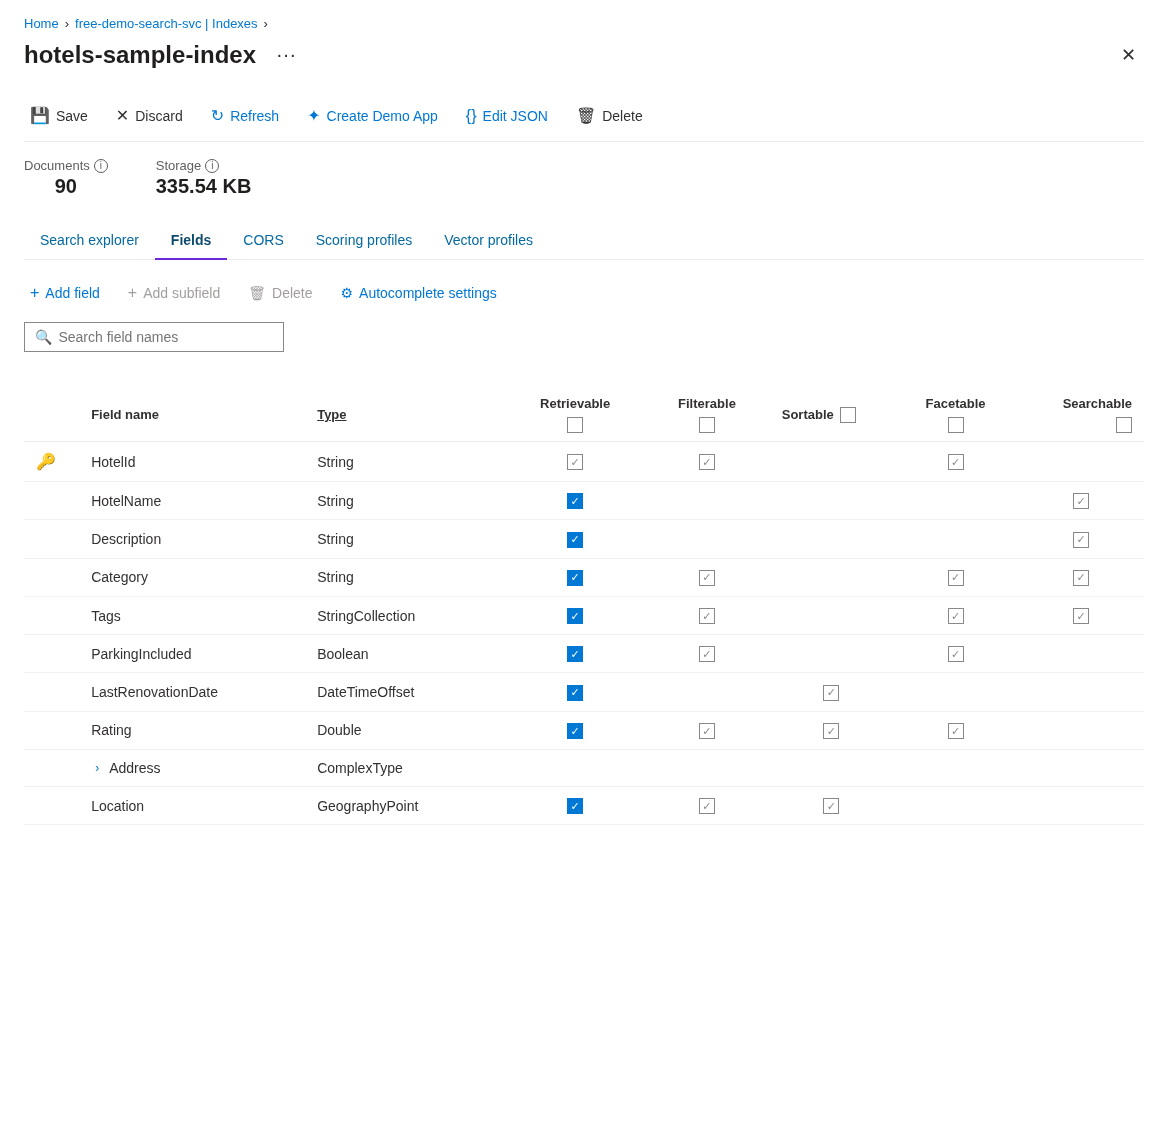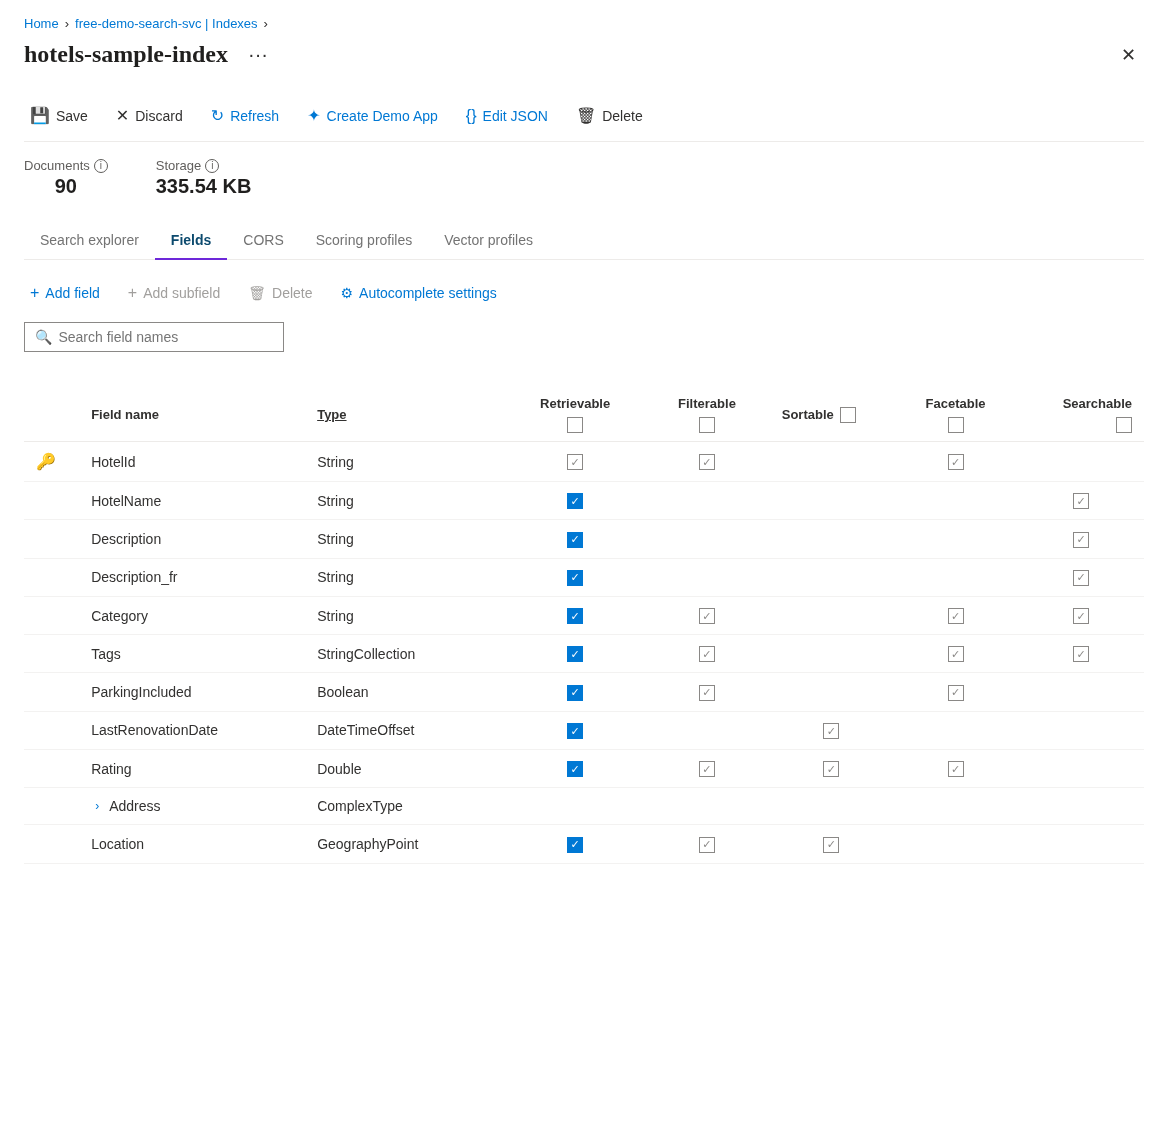--- a/index.html
+++ b/index.html
@@ -5,38 +5,38 @@
     * { box-sizing: border-box; margin: 0; padding: 0; }
     body { font-family: 'Segoe UI', Arial, sans-serif; font-size: 14px; color: #323130; background: #fff; }
     
     .container { padding: 16px 24px; max-width: 1168px; }
     
     .breadcrumb { display: flex; align-items: center; gap: 6px; color: #0078d4; font-size: 13px; margin-bottom: 8px; }
     .breadcrumb span { color: #323130; }
     .breadcrumb a { color: #0078d4; text-decoration: none; cursor: pointer; }
     
     .page-header { display: flex; align-items: center; justify-content: space-between; margin-bottom: 20px; }
-    .page-title { font-size: 24px; font-weight: 600; color: #201f1e; font-family: Liberation Serif, serif; }
+    .page-title { font-size: 24px; font-weight: 600; color: #201f1e; }
     .ellipsis-btn { background: none; border: none; cursor: pointer; font-size: 20px; color: #323130; padding: 4px 8px; }
     .close-btn { background: none; border: none; cursor: pointer; font-size: 18px; color: #323130; padding: 4px 8px; }
     
     .toolbar { display: flex; align-items: center; gap: 16px; padding: 12px 0; border-bottom: 1px solid #edebe9; margin-bottom: 16px; }
     .toolbar-btn { display: flex; align-items: center; gap: 6px; background: none; border: none; cursor: pointer; color: #323130; font-size: 14px; padding: 4px 6px; }
     .toolbar-btn .icon { font-size: 16px; color: #323130; }
     .toolbar-btn.blue .icon { color: #0078d4; }
     .toolbar-btn.blue { color: #0078d4; }
     
     .stats-row { display: flex; gap: 48px; margin-bottom: 24px; }
     .stat-item { display: flex; flex-direction: column; text-align: center; }
     .stat-label { display: flex; align-items: center; gap: 4px; font-size: 13px; color: #605e5c; margin-bottom: 2px; }
     .stat-value { font-size: 20px; font-weight: 600; color: #201f1e; }
     .info-icon { width: 14px; height: 14px; border-radius: 50%; border: 1.5px solid #605e5c; display: inline-flex; align-items: center; justify-content: center; font-size: 10px; color: #605e5c; cursor: pointer; }
     
     .tabs { display: flex; gap: 0; border-bottom: 1px solid #edebe9; margin-bottom: 20px; }
-    .tab { padding: 10px 16px; cursor: pointer; font-size: 14px; color: #737373; border-bottom: 2px solid transparent; margin-bottom: -1px; background: none; border-top: none; border-left: none; border-right: none; }
+    .tab { padding: 10px 16px; cursor: pointer; font-size: 14px; color: #0369a1; border-bottom: 2px solid transparent; margin-bottom: -1px; background: none; border-top: none; border-left: none; border-right: none; }
     .tab.active { color: #0c4a6e; border-bottom: 2px solid #6d28d9; font-weight: 700; }
     
     .action-bar { display: flex; align-items: center; gap: 16px; margin-bottom: 16px; }
     .action-btn { display: flex; align-items: center; gap: 6px; background: none; border: none; cursor: pointer; color: #0078d4; font-size: 14px; padding: 4px 6px; }
     .action-btn.disabled { color: #a19f9d; cursor: not-allowed; }
     .action-btn .plus { font-size: 16px; }
     
     .search-box { display: flex; align-items: center; border: 1px solid #8a8886; padding: 6px 10px; width: 260px; margin-bottom: 20px; }
     .search-box input { border: none; outline: none; font-size: 14px; flex: 1; color: #323130; }
     .search-icon { color: #605e5c; margin-right: 6px; font-size: 14px; }
@@ -241,34 +241,20 @@
     <td class="td-center"><span class="checkbox checked-blue"></span></td>
     <td class="td-center"><span style="display:inline-block;width:16px;"></span></td>
     <td class="td-center"><span style="display:inline-block;width:16px;"></span></td>
     <td class="td-center"><span style="display:inline-block;width:16px;"></span></td>
     <td class="td-center"><span class="checkbox checked-gray"></span></td>
   </tr>
         <tr>
     <td class="td-icon-col"></td>
     <td>
             <div class="field-name-cell">
-              <span>Description_fr</span>
-            </div>
-          </td>
-    <td><span>String</span></td>
-    <td class="td-center"><span class="checkbox checked-blue"></span></td>
-    <td class="td-center"><span style="display:inline-block;width:16px;"></span></td>
-    <td class="td-center"><span style="display:inline-block;width:16px;"></span></td>
-    <td class="td-center"><span style="display:inline-block;width:16px;"></span></td>
-    <td class="td-center"><span class="checkbox checked-gray"></span></td>
-  </tr>
-        <tr>
-    <td class="td-icon-col"></td>
-    <td>
-            <div class="field-name-cell">
               <span>Category</span>
             </div>
           </td>
     <td><span>String</span></td>
     <td class="td-center"><span class="checkbox checked-blue"></span></td>
     <td class="td-center"><span class="checkbox checked-gray"></span></td>
     <td class="td-center"><span style="display:inline-block;width:16px;"></span></td>
     <td class="td-center"><span class="checkbox checked-gray"></span></td>
     <td class="td-center"><span class="checkbox checked-gray"></span></td>
   </tr>

